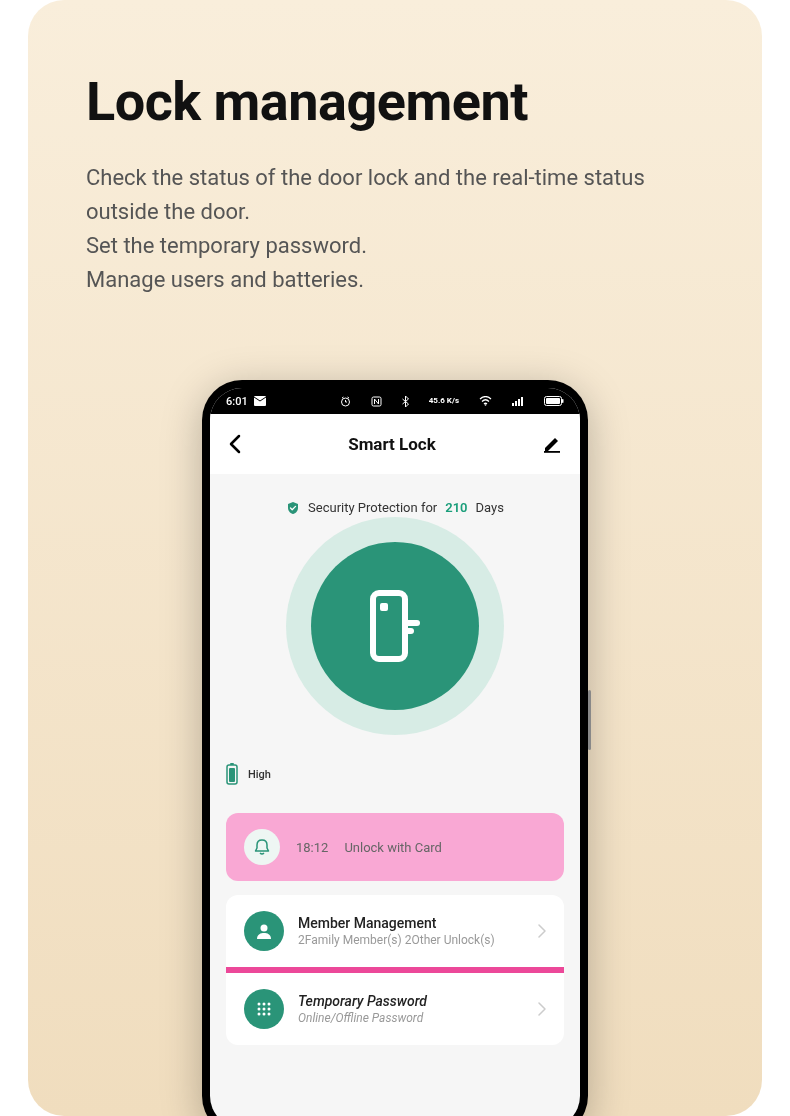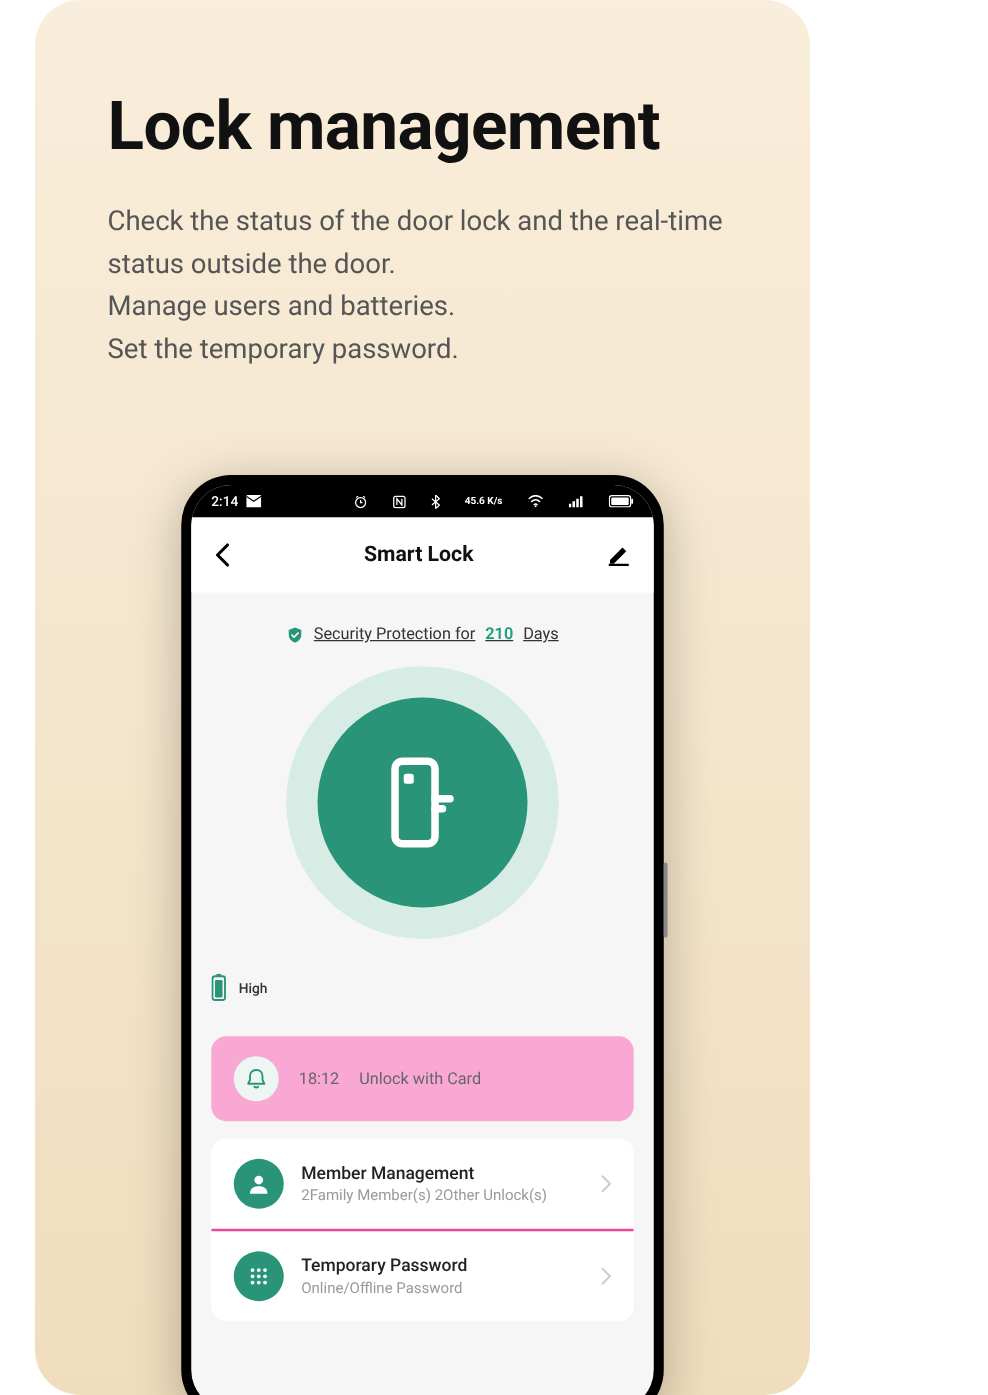--- a/index.html
+++ b/index.html
@@ -5,21 +5,21 @@
 * { margin: 0; padding: 0; box-sizing: border-box; }
 body {
   font-family: -apple-system, BlinkMacSystemFont, "Segoe UI", Roboto, sans-serif;
   background: #fff;
   width: 790px;
   height: 1116px;
   overflow: hidden;
 }
 .card {
   margin: 0 28px;
-  width: 620px;
+  width: 734px;
   height: 1116px;
   background: linear-gradient(180deg, #f9eedb 0%, #f0ddbe 100%);
   border-radius: 36px;
   padding: 70px 58px 0;
   position: relative;
   overflow: hidden;
 }
 .hero-title {
   font-size: 54px;
   font-weight: 700;
@@ -93,22 +93,21 @@
 .back-btn svg, .edit-btn svg { display: block; }
 .content { padding: 14px 16px 0; }
 .security-row {
   display: flex;
   align-items: flex-end;
   justify-content: center;
   gap: 8px;
   font-size: 13px;
   color: #333;
   margin-top: 12px;
-  margin-bottom: 18px;
-  text-decoration: underline;
+  margin-bottom: 2px;
 }
 .security-row .days { color: #1a9e7a; font-weight: 600; }
 .shield-icon { display: inline-flex; }
 .lock-circle-outer {
   width: 218px;
   height: 218px;
   border-radius: 50%;
   background: #d7ece5;
   margin: 0 auto;
   display: flex;
@@ -157,23 +156,23 @@
   background: #fff;
   border-radius: 12px;
   margin-top: 14px;
   overflow: hidden;
 }
 .list-item {
   padding: 16px 18px;
   display: flex;
   align-items: center;
   gap: 14px;
-  border-bottom: 2px solid #ec4899;
-}
-.list-item:last-child { border-bottom: none; }
+  border-bottom: 6px solid #ec4899;
+}
+.list-item:last-child { border-bottom: none; font-style: italic; }
 .list-icon {
   width: 40px;
   height: 40px;
   border-radius: 50%;
   background: #2a9478;
   display: flex;
   align-items: center;
   justify-content: center;
   flex-shrink: 0;
 }
@@ -182,32 +181,32 @@
 .list-sub { font-size: 12px; color: #999; margin-top: 2px; }
 .chevron { color: #ccc; }
 </style>
 </head>
 <body>
 
 <div class="card">
   <h1 class="hero-title">Lock management</h1>
   <div class="hero-desc">
     <div>Check the status of the door lock and the real-time status outside the door.</div>
+    <div>Set the temporary password.</div>
     <div>Manage users and batteries.</div>
-    <div>Set the temporary password.</div>
   </div>
 
   <div class="phone-wrap">
     <div class="phone">
       <div class="phone-side-btn"></div>
       <div class="screen">
 
         <div class="statusbar">
           <div class="statusbar-left">
-            <span>2:14</span>
+            <span>6:01</span>
             <svg width="12" height="10" viewBox="0 0 12 10">
                 <rect x="0" y="0" width="12" height="10" rx="1" fill="#fff"></rect>
                 <path d="M0 1 L6 5 L12 1" stroke="#000" stroke-width="1" fill="none"></path>
               </svg>
           </div>
           <div class="statusbar-right">
             <svg width="11" height="11" viewBox="0 0 11 11">
                 <circle cx="5.5" cy="6" r="4" stroke="#fff" fill="none"></circle>
                 <path d="M5.5 4 V6 H7" stroke="#fff" fill="none"></path>
                 <path d="M2 2 L3.5 1 M9 2 L7.5 1" stroke="#fff"></path>

